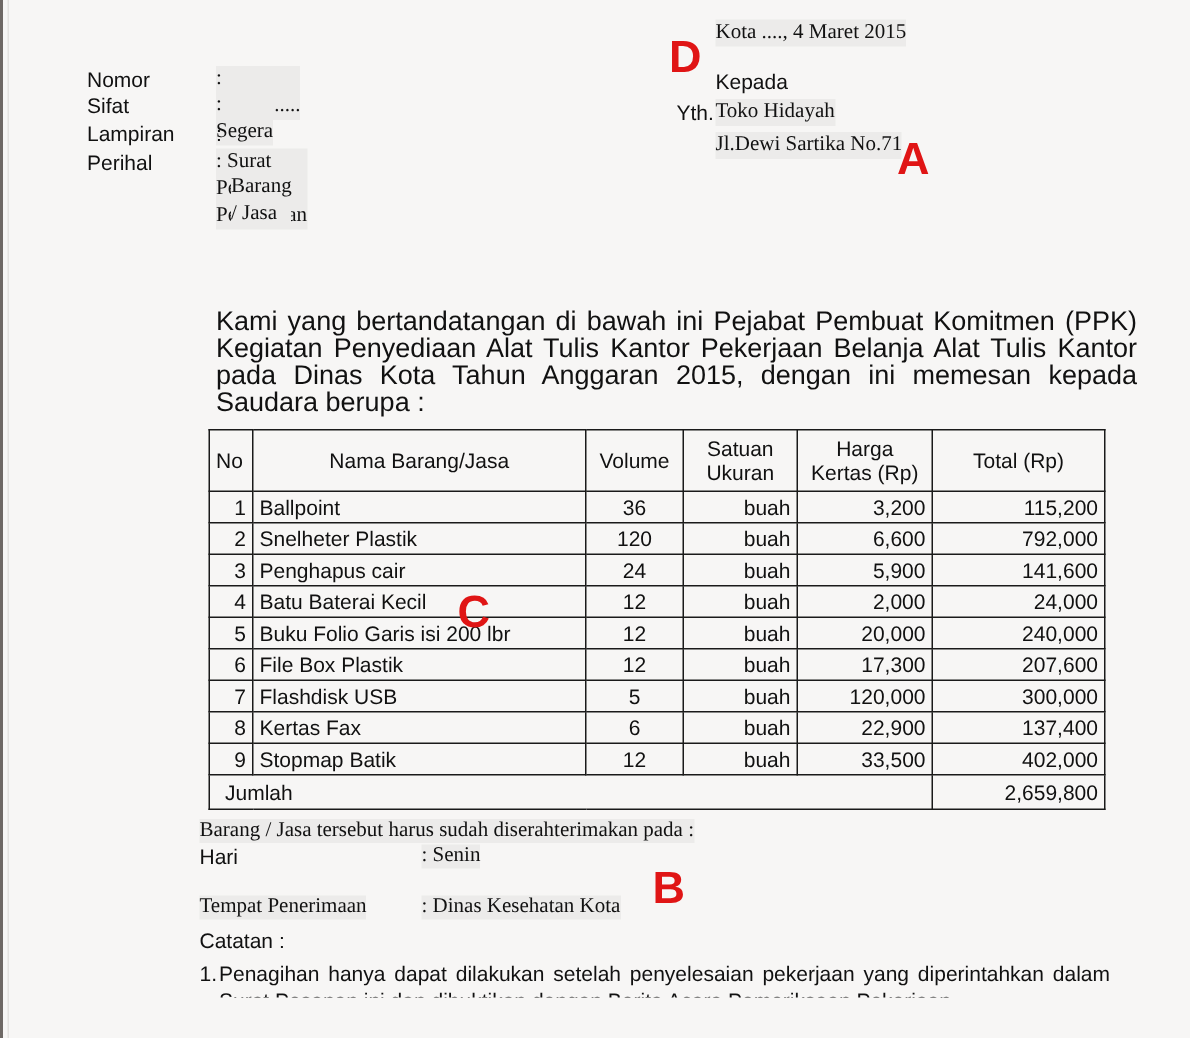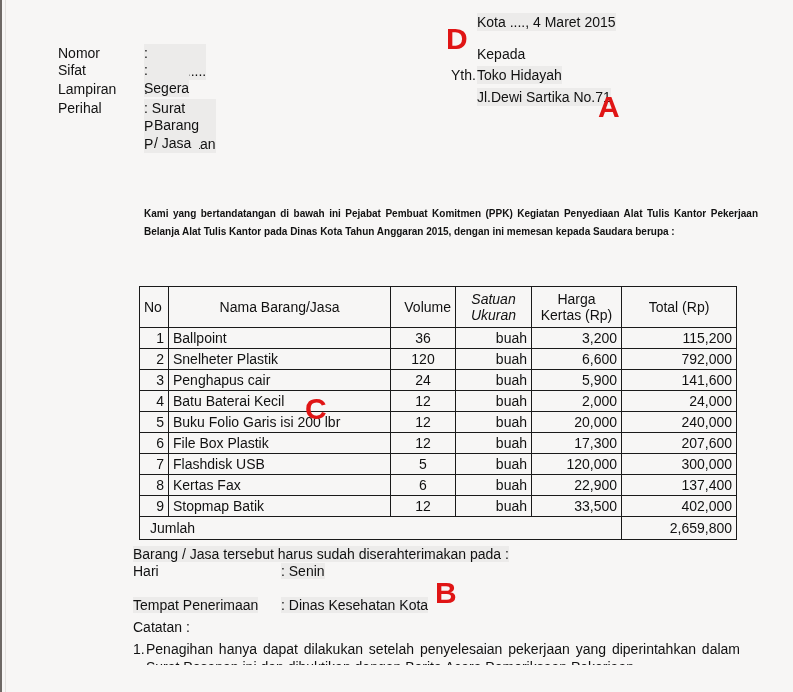--- a/index.html
+++ b/index.html
@@ -11,59 +11,59 @@
       font-size: 14px;
     }
     .left-border {
       position: absolute; left: 0; top: 0; width: 2px; height: 692px;
       background: #6e6865;
     }
     .left-border2 {
       position: absolute; left: 5px; top: 0; width: 1px; height: 692px;
       background: #e4e2e0;
     }
-    .hl { background: #ecebea; }
+    .hl { background: #ecebea; font-family: Liberation Serif, serif; }
 
     
     .meta-row { position: absolute; left: 58px; height: 18px; line-height: 18px; font-size: 14px; }
     .meta-label { position: absolute; left: 0; }
     .meta-value { position: absolute; left: 86px; }
 
     .addr { position: absolute; font-size: 14px; line-height: 18px; }
 
     .marker {
       position: absolute; color: #e01515; font-weight: bold;
       font-family: "Liberation Sans", sans-serif; font-size: 30px; line-height: 30px;
     }
 
     .para {
       position: absolute; left: 144px; top: 205px; width: 614px;
-      font-size: 10px; line-height: 18px; text-align: justify; font-weight: bold;
+      font-size: 18px; line-height: 18px; text-align: justify;
     }
 
     
     table.order {
       position: absolute; left: 139px; top: 286px;
       border-collapse: collapse; font-size: 14px;
       background: transparent;
     }
     table.order td, table.order th {
       border: 1px solid #1a1a1a; padding: 0 4px; font-weight: normal;
       height: 20px; line-height: 16px;
     }
-    table.order th { height: 40px; text-align: right; line-height: 16px; }
+    table.order th { height: 40px; text-align: center; line-height: 16px; }
     .c-no { width: 20px; text-align: right; }
     .c-name { width: 213px; text-align: left; }
     .c-vol { width: 56px; text-align: center; }
     .c-unit { width: 67px; text-align: right; }
     .c-price { width: 81px; text-align: right; }
     .c-total { width: 106px; text-align: right; }
     table.order th.c-no { text-align: left; }
     table.order th.c-name { text-align: center; }
-    table.order th.c-unit { text-align: center; font-style: italic; }
+    table.order th.c-unit { text-align: center; }
     table.order th.c-price { text-align: center; }
     table.order th.c-total { text-align: center; }
     .jumlah-label { text-align: left; padding-left: 10px !important; }
 
     .delivery { position: absolute; left: 133px; font-size: 14px; line-height: 16px; }
     .del-label { position: absolute; left: 0; }
     .del-value { position: absolute; left: 148px; }
 
     .note-item {
       position: absolute; left: 133px; top: 640px; width: 608px;

